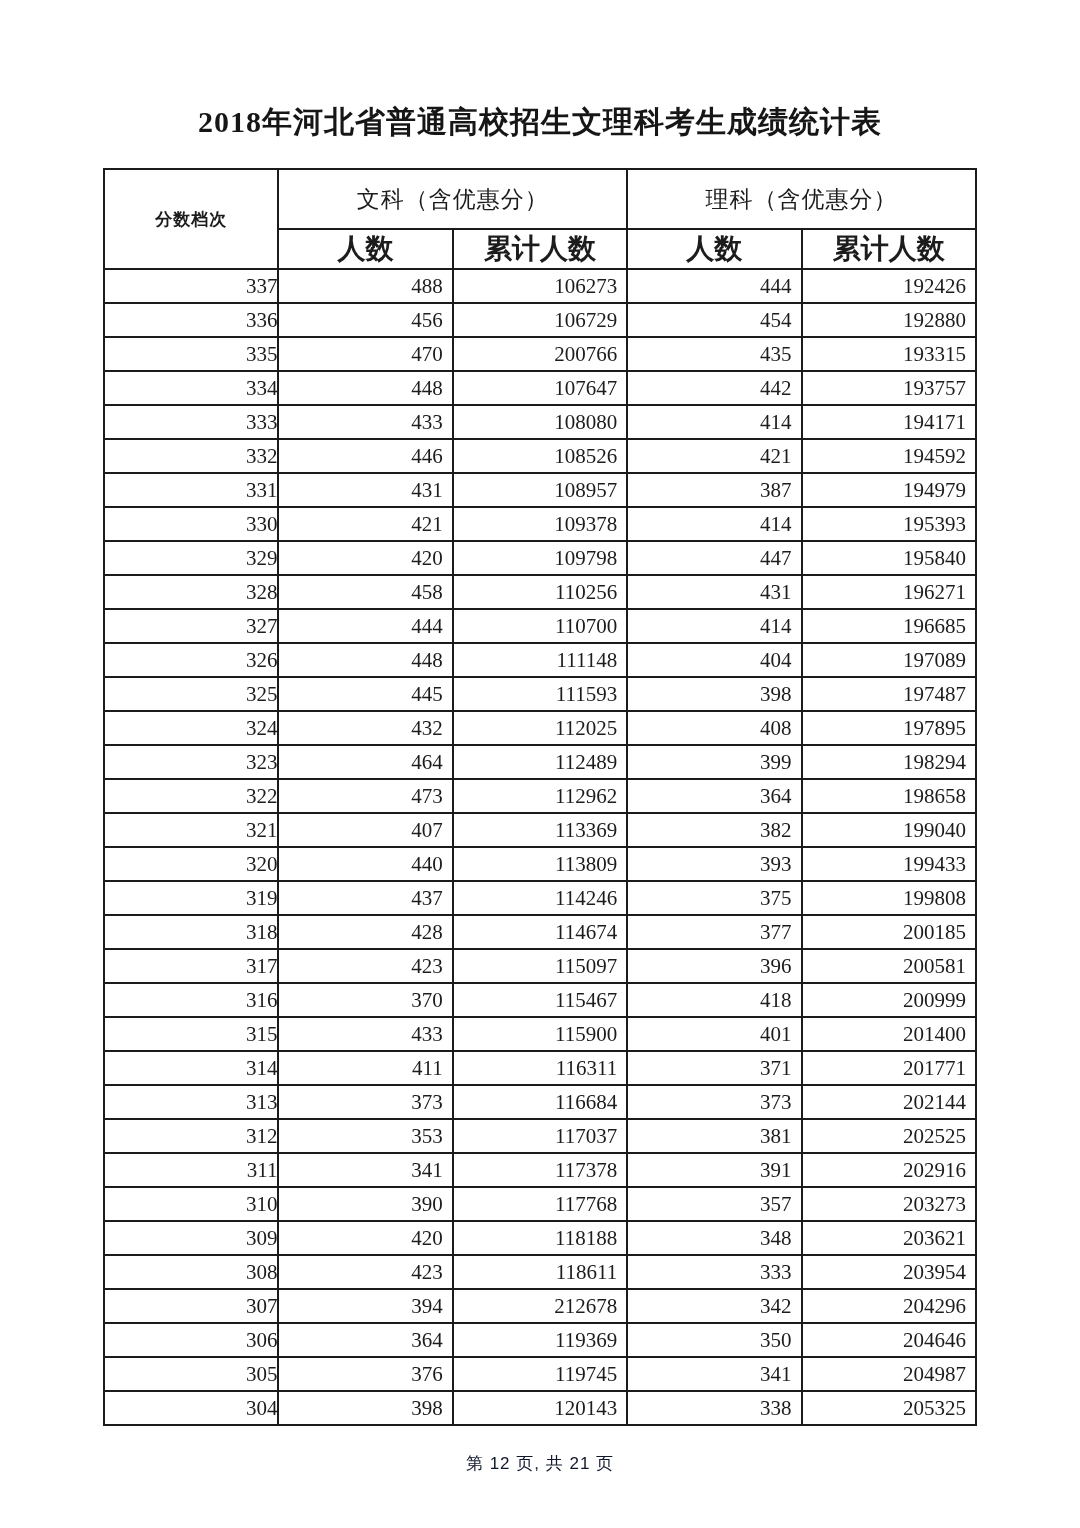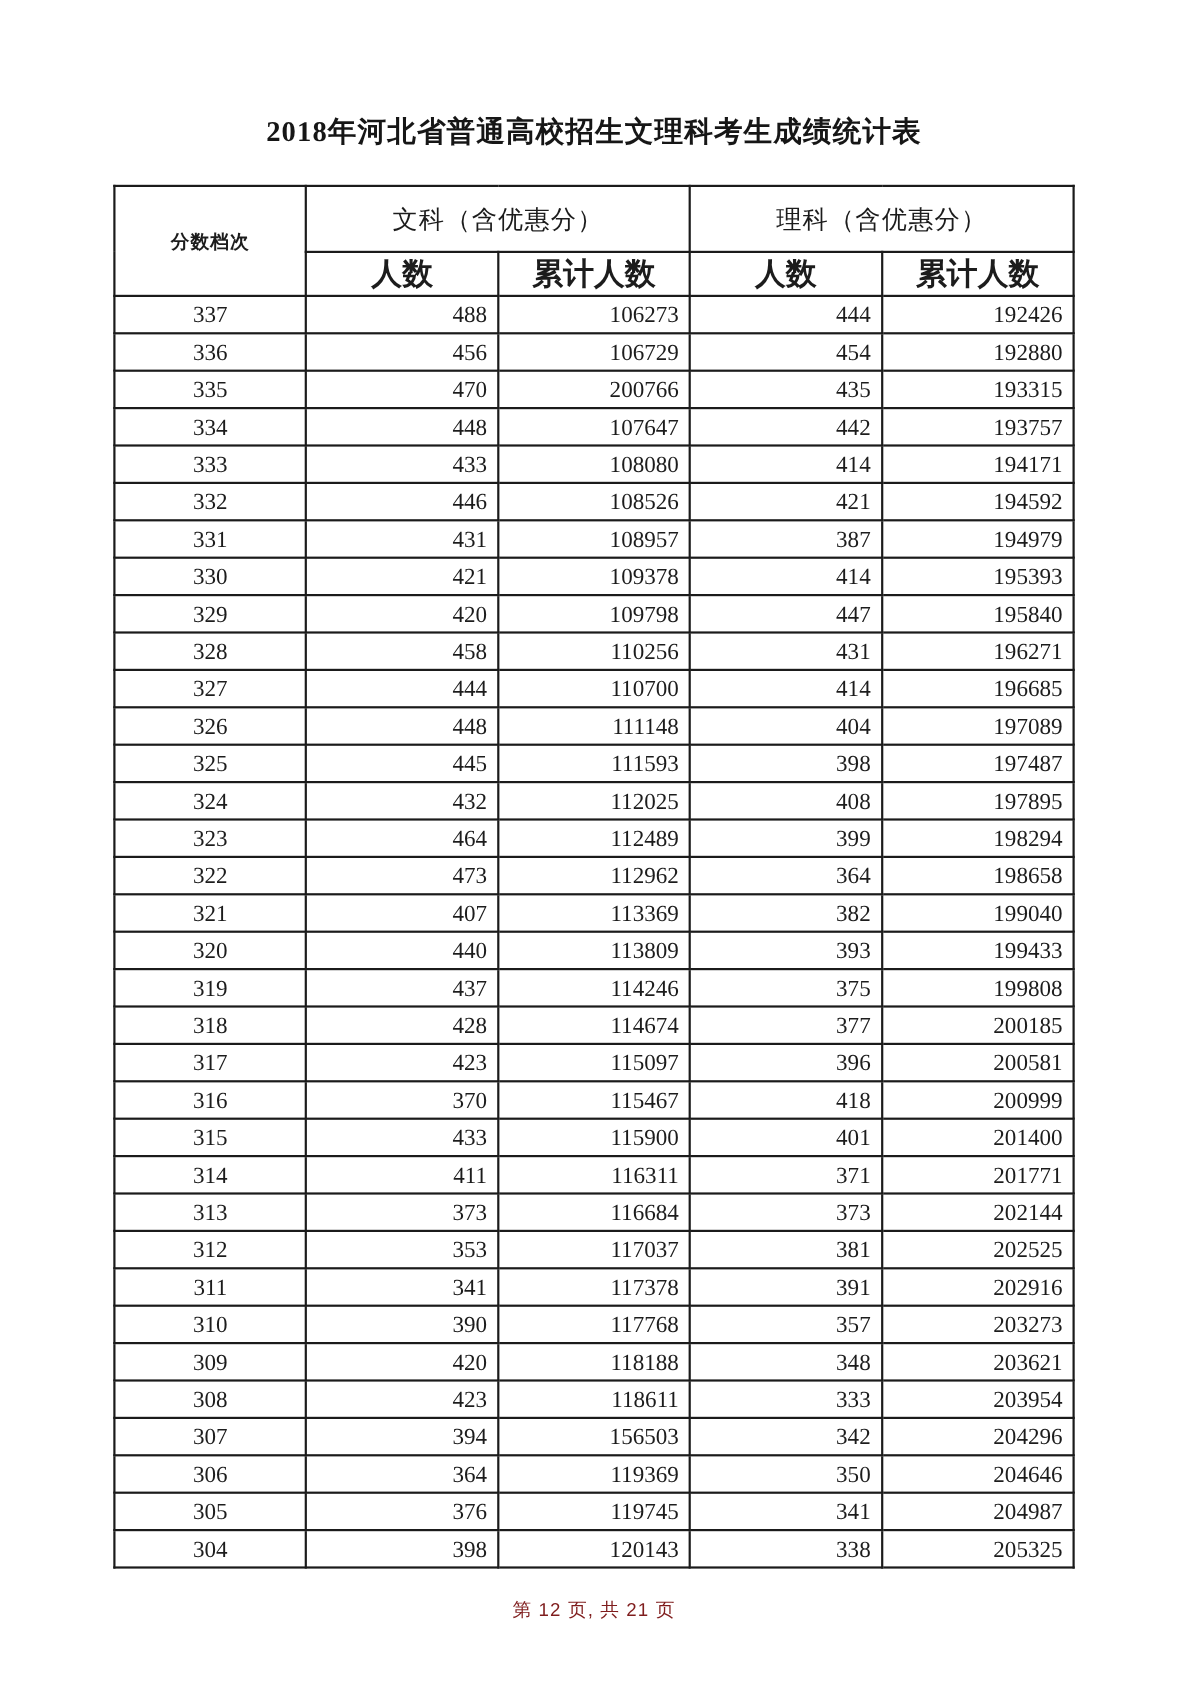--- a/index.html
+++ b/index.html
@@ -8,21 +8,21 @@
     width: 1080px; height: 1528px;
     position: relative;
     font-family: "Liberation Serif", serif;
     color: #1c1c1c;
     overflow: hidden;
   }
   .page-title {
     position: absolute;
     top: 102px; left: 0; width: 100%;
     text-align: center;
-    font-size: 26px;
+    font-size: 30px;
     font-weight: bold;
     letter-spacing: 1px;
     color: #161616;
   }
   table.score-table {
     position: absolute;
     top: 168px; left: 103px;
     width: 874px;
     border-collapse: collapse;
     table-layout: fixed;
@@ -52,37 +52,37 @@
   th.sub-header {
     height: 36px;
     font-size: 28px;
     font-weight: bold;
     text-align: center;
     vertical-align: middle;
   }
   td.tier {
     height: 34px;
     font-size: 21px;
-    text-align: center;
+    text-align: right;
     vertical-align: middle;
   }
   td.num {
     height: 34px;
     font-size: 21px;
     text-align: right;
     padding-right: 9px;
     vertical-align: middle;
   }
   .page-footer {
     position: absolute;
     top: 1452px; left: 0; width: 100%;
     text-align: center;
     font-family: "Liberation Sans", sans-serif;
     font-size: 17px;
-    color: #7f1d1d;
+    color: #0f172a;
     letter-spacing: 1px;
   }
 </style>
 </head>
 <body>
 
 <div class="page-title">2018年河北省普通高校招生文理科考生成绩统计表</div>
 
 <table class="score-table">
   <colgroup>
@@ -312,21 +312,21 @@
       <tr>
         <td class="tier">308</td>
         <td class="num">423</td>
         <td class="num">118611</td>
         <td class="num">333</td>
         <td class="num">203954</td>
       </tr>
       <tr>
         <td class="tier">307</td>
         <td class="num">394</td>
-        <td class="num">156503</td>
+        <td class="num">212678</td>
         <td class="num">342</td>
         <td class="num">204296</td>
       </tr>
       <tr>
         <td class="tier">306</td>
         <td class="num">364</td>
         <td class="num">119369</td>
         <td class="num">350</td>
         <td class="num">204646</td>
       </tr>

